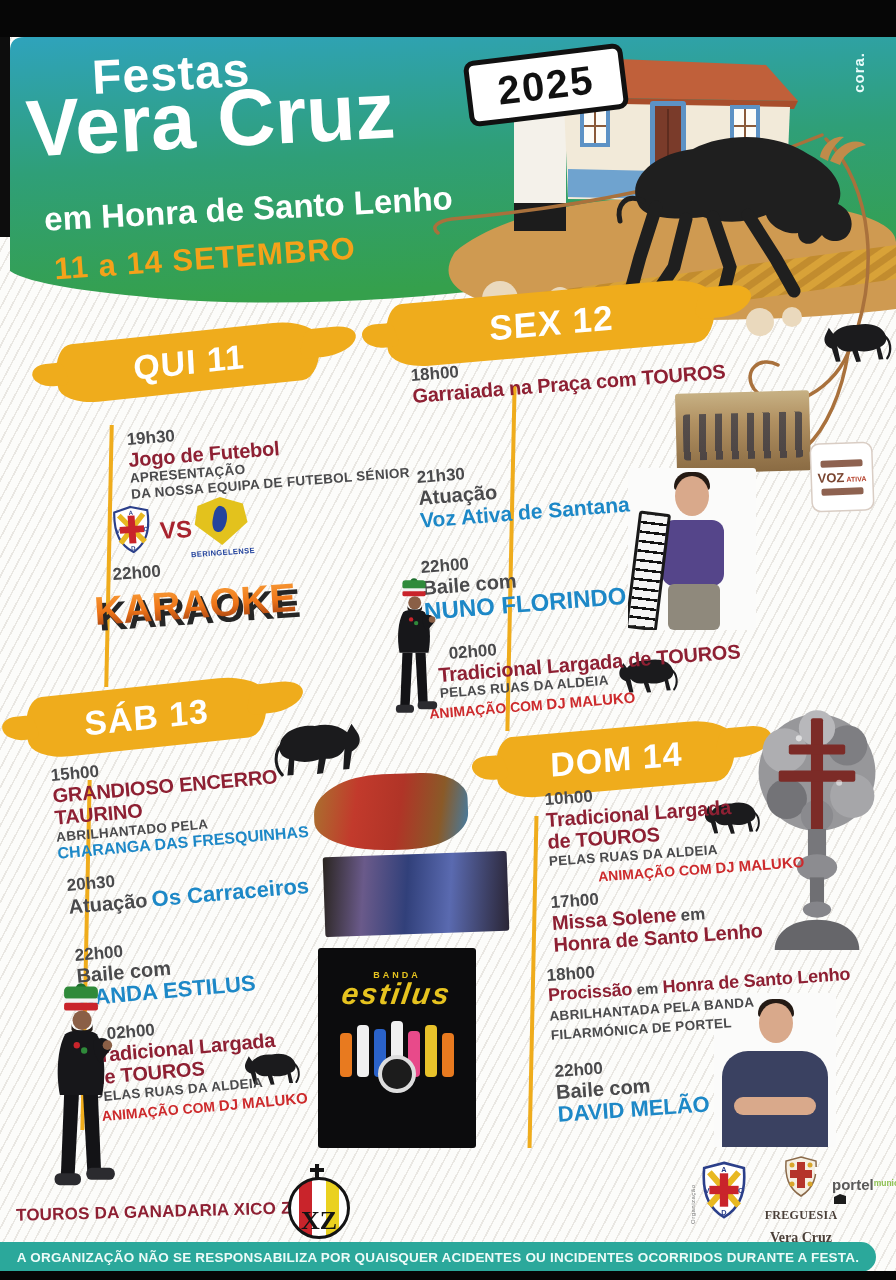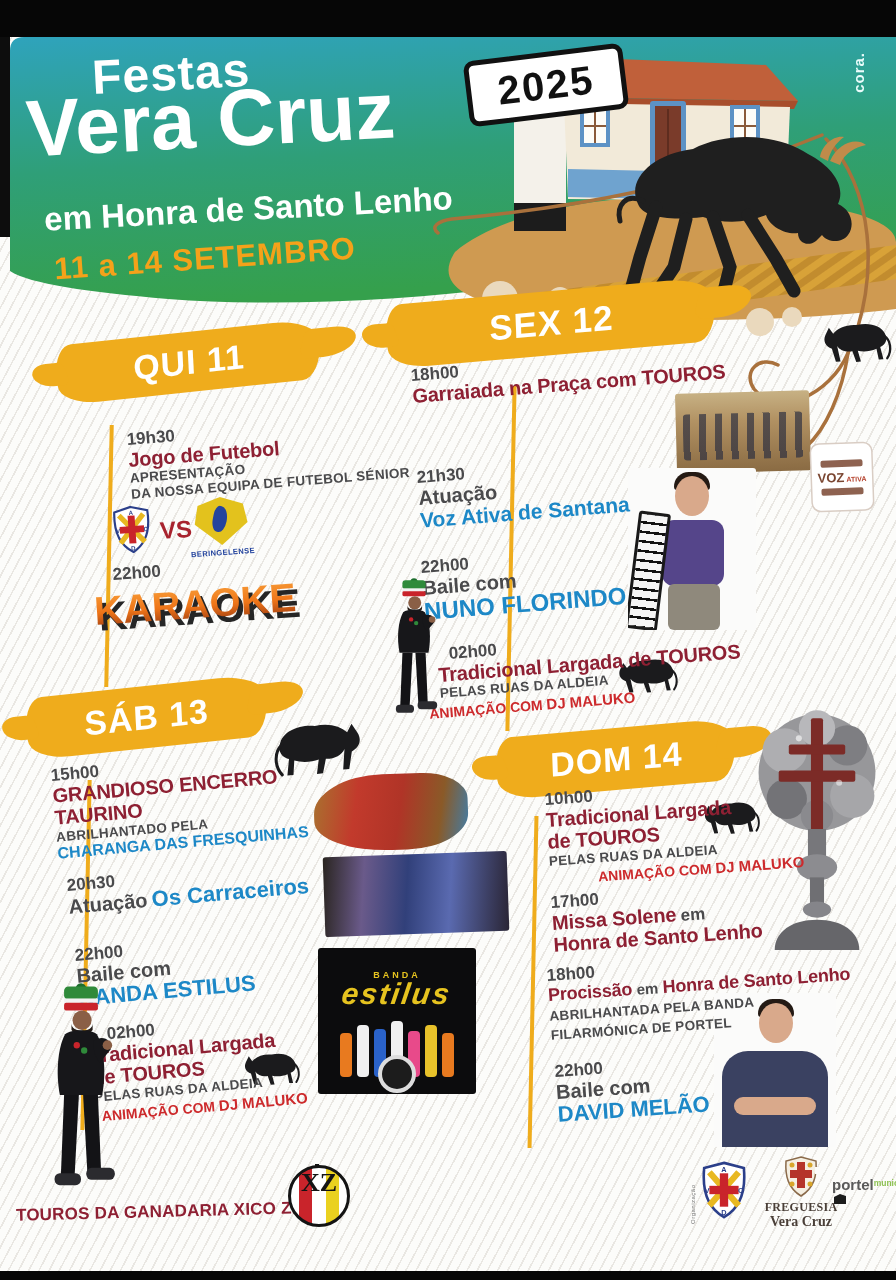--- a/index.html
+++ b/index.html
@@ -70,26 +70,26 @@
   .vs-txt{position:absolute;z-index:3;font-size:24px;font-weight:800;color:#a8232e;transform:rotate(-4deg);}
   .bering{position:absolute;z-index:3;background:#e3c21d;clip-path:polygon(8% 16%,50% 0%,92% 16%,99% 55%,50% 100%,1% 55%);transform:rotate(-3deg);}
   .bering .fig{position:absolute;left:19px;top:9px;width:14px;height:26px;background:#24449e;border-radius:40% 60% 50% 50%;transform:rotate(14deg);}
   .bering-lbl{position:absolute;z-index:3;font-size:7.5px;font-weight:800;color:#24449e;letter-spacing:.4px;transform:rotate(-4deg);}
   
   .ganadaria{position:absolute;left:16px;top:1202px;z-index:3;transform:rotate(-1.5deg);font-size:17px;font-weight:800;color:#8e2033;letter-spacing:.2px;}
   .ganadaria .gname{font-weight:900;}
   .xz{position:absolute;left:286px;top:1164px;width:64px;height:76px;z-index:3;}
   .xz .xcross-v{position:absolute;left:29px;top:0;width:4px;height:14px;background:#141414;}
   .xz .xcross-h{position:absolute;left:24px;top:4px;width:14px;height:4px;background:#141414;}
-  .xz .circle{position:absolute;left:2px;top:1px;width:56px;height:56px;border:3px solid #141414;border-radius:50%;
+  .xz .circle{position:absolute;left:2px;top:13px;width:56px;height:56px;border:3px solid #141414;border-radius:50%;
     background:linear-gradient(90deg,#fff 0 15%,#c9242b 15% 38%,#fff 38% 62%,#ead11f 62% 85%,#fff 85%);
-    display:flex;align-items:flex-start;justify-content:center;}
+    display:flex;align-items:flex-end;justify-content:center;}
   .xz .mono{font-family:"Liberation Serif",serif;font-size:26px;font-weight:700;color:#141414;}
   .org-vert{position:absolute;left:690px;top:1176px;z-index:3;font-size:6px;color:#777;writing-mode:vertical-rl;transform:rotate(180deg);letter-spacing:.5px;height:48px;}
-  .freg{position:absolute;left:766px;top:1156px;width:70px;z-index:3;display:flex;flex-direction:column;align-items:center;}
+  .freg{position:absolute;left:766px;top:1156px;width:70px;z-index:3;display:flex;flex-direction:column;align-items:center;gap:8px;}
   .freg .f1{font-family:"Liberation Serif",serif;font-size:12px;font-weight:700;color:#4a3f38;letter-spacing:.3px;margin-top:2px;}
   .freg .f2{font-family:"Liberation Serif",serif;font-size:14px;font-weight:700;color:#4a3f38;margin-top:-1px;}
   .portel{position:absolute;left:832px;top:1160px;width:60px;z-index:3;display:flex;flex-direction:row;align-items:center;}
   .portel .pblob{position:relative;width:46px;height:46px;border-radius:50%;background:#8cc051;}
   .portel .pblob .notch1,.portel .pblob .notch2{position:absolute;background:#fcfcfa;width:7px;height:7px;}
   .portel .pblob .notch1{right:2px;top:16px;} .portel .pblob .notch2{right:10px;top:7px;}
   .portel .pblob .foot{position:absolute;left:2px;bottom:2px;width:12px;height:10px;background:#1c1c1c;clip-path:polygon(0 100%,100% 100%,100% 20%,50% 0,0 30%);}
   .portel .p1{font-size:15px;font-weight:700;color:#5a5a5a;line-height:1;margin-top:2px;}
   .portel .p2{font-size:8.5px;font-weight:700;color:#8cc051;}
   .disclaimer{position:absolute;left:0;top:1242px;width:876px;height:30px;background:#2ba89b;border-radius:0 15px 15px 0;z-index:5;
@@ -323,21 +323,21 @@
   </div>
   <svg class="abs" style="left:238px;top:1046px;width:64px;height:48px;transform:rotate(-3deg);z-index:2" viewBox="0 0 100 66">
       <use href="#sym-bull"></use>
     </svg>
   <svg class="abs" style="left:44px;top:980px;width:74px;height:228px;z-index:4" viewBox="0 0 70 210" preserveAspectRatio="none">
       <use href="#sym-mascot"></use>
     </svg>
 
   <div class="photo ph-charanga" style="left:314px;top:774px;width:154px;height:76px;transform:rotate(-2deg);"></div>
   <div class="photo ph-carr" style="left:324px;top:854px;width:184px;height:80px;transform:rotate(-2deg);"></div>
-  <div class="photo ph-estilus" style="left:318px;top:948px;width:158px;height:146px;">
+  <div class="photo ph-estilus" style="left:318px;top:948px;width:158px;height:200px;">
     <div class="e-banda">BANDA</div>
     <div class="e-name">estilus</div>
     <div class="e-row">
       <span style="height:44px;background:#e87a1f;"></span>
       <span style="height:52px;background:#f0f0f0;"></span>
       <span style="height:48px;background:#2a62c9;"></span>
       <span style="height:56px;background:#f0f0f0;"></span>
       <span style="height:46px;background:#e84a8a;"></span>
       <span style="height:52px;background:#e8c22a;"></span>
       <span style="height:44px;background:#e87a1f;"></span>
@@ -438,15 +438,16 @@
   <div class="portel">
     <div class="pblob">
         <div class="notch1"></div>
         <div class="notch2"></div>
         <div class="foot"></div>
       </div>
     <div class="p1">portel</div>
     <div class="p2">município</div>
   </div>
 
+  <div class="disclaimer">A ORGANIZAÇÃO NÃO SE RESPONSABILIZA POR QUAISQUER ACIDENTES OU INCIDENTES OCORRIDOS DURANTE A FESTA.</div>
   <div class="bar-bottom"></div>
 
 </div>
 
 </body></html>

